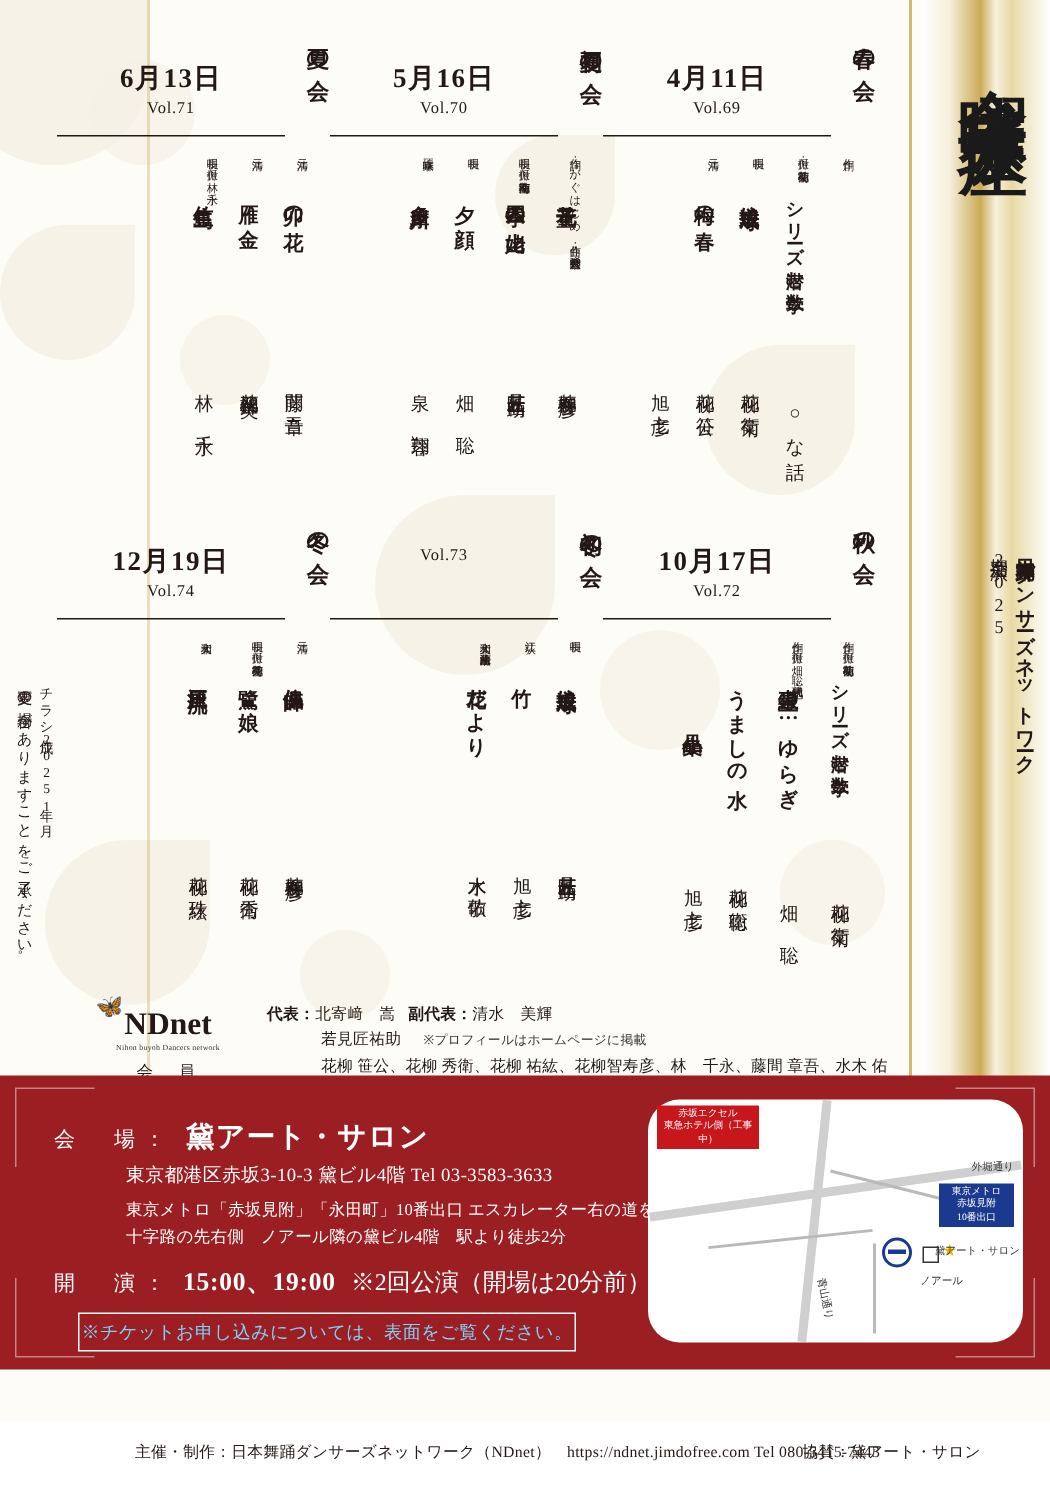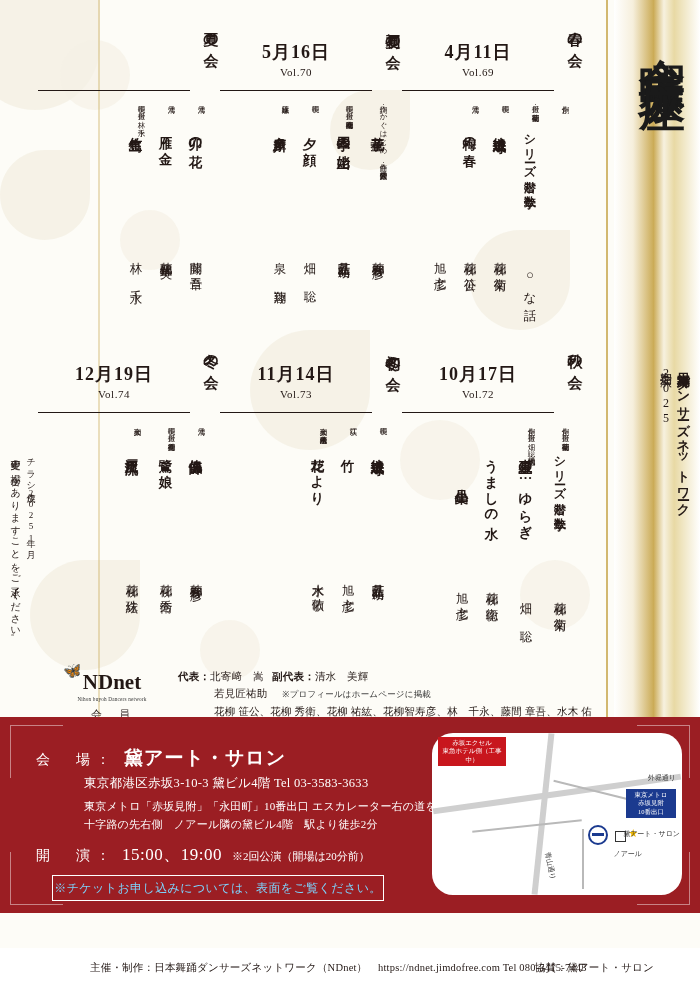--- a/index.html
+++ b/index.html
@@ -110,22 +110,22 @@
   .red .c-br{right:10px;bottom:8px;border-left:none;border-top:none;}
 
   .venue-row{position:absolute;left:36px;top:28px;color:#fff;}
   .venue-lbl{display:inline-block;font-size:14px;letter-spacing:6px;}
   .venue-name{font-size:19px;font-weight:700;letter-spacing:1px;margin-left:8px;}
   .addr{position:absolute;left:84px;top:58px;color:#fff;font-size:12.5px;letter-spacing:.3px;}
   .access1{position:absolute;left:84px;top:82px;color:#fff;font-size:11px;letter-spacing:.2px;}
   .access2{position:absolute;left:84px;top:100px;color:#fff;font-size:11px;letter-spacing:.2px;}
   .time-row{position:absolute;left:36px;top:126px;color:#fff;}
   .time-lbl{font-size:14px;letter-spacing:6px;}
-  .time-val{font-size:17px;font-weight:400;letter-spacing:.5px;margin-left:6px;}
-  .time-note{font-size:11px;margin-left:10px;}
+  .time-val{font-size:17px;font-weight:700;letter-spacing:.5px;margin-left:6px;}
+  .time-note{font-size:16px;margin-left:10px;}
   .ticket-box{
     position:absolute;left:52px;top:158px;width:330px;height:24px;
     border:1px solid #fff;color:#7dd3fc;font-size:12px;
     display:flex;align-items:center;justify-content:center;letter-spacing:.4px;
   }
 
   
   .map{position:absolute;right:18px;top:16px;width:250px;height:162px;background:#fff;border-radius:21px;}
   .map .mline{position:absolute;background:#b9b9b9;}
   .map .road{position:absolute;background:#cfcfcf;}
@@ -231,20 +231,24 @@
           <div class="col">
             <span class="v credit">京三味線</span>
             <span class="v piece">多摩川</span>
             <span class="v perf">泉　　翔蓉</span>
           </div>
         </div>
       </div>
 
       <div class="cell c2">
         <div class="season">夏の会</div>
+        <div class="datewrap">
+          <div class="date">6月13日</div>
+          <div class="vol">Vol.71</div>
+        </div>
         <div class="rule"></div>
         <div class="cols">
           <div class="col">
             <span class="v credit">清元</span>
             <span class="v piece">卯の花</span>
             <span class="v perf">藤間　章吾</span>
           </div>
           <div class="col">
             <span class="v credit">清元</span>
             <span class="v piece">雁　金</span>
@@ -283,21 +287,20 @@
           <div class="col">
             <span class="v piece" style="top:56px;">小品集</span>
             <span class="v perf" style="top:160px;">旭　七彦</span>
           </div>
         </div>
       </div>
 
       <div class="cell c4">
         <div class="season two">初冬の会</div>
         <div class="datewrap">
-          <div class="date">11月14日</div>
           <div class="vol">Vol.73</div>
         </div>
         <div class="rule"></div>
         <div class="cols">
           <div class="col">
             <span class="v credit">長唄</span>
             <span class="v piece">娘道成寺</span>
             <span class="v perf">若見匠祐助</span>
           </div>
           <div class="col">

